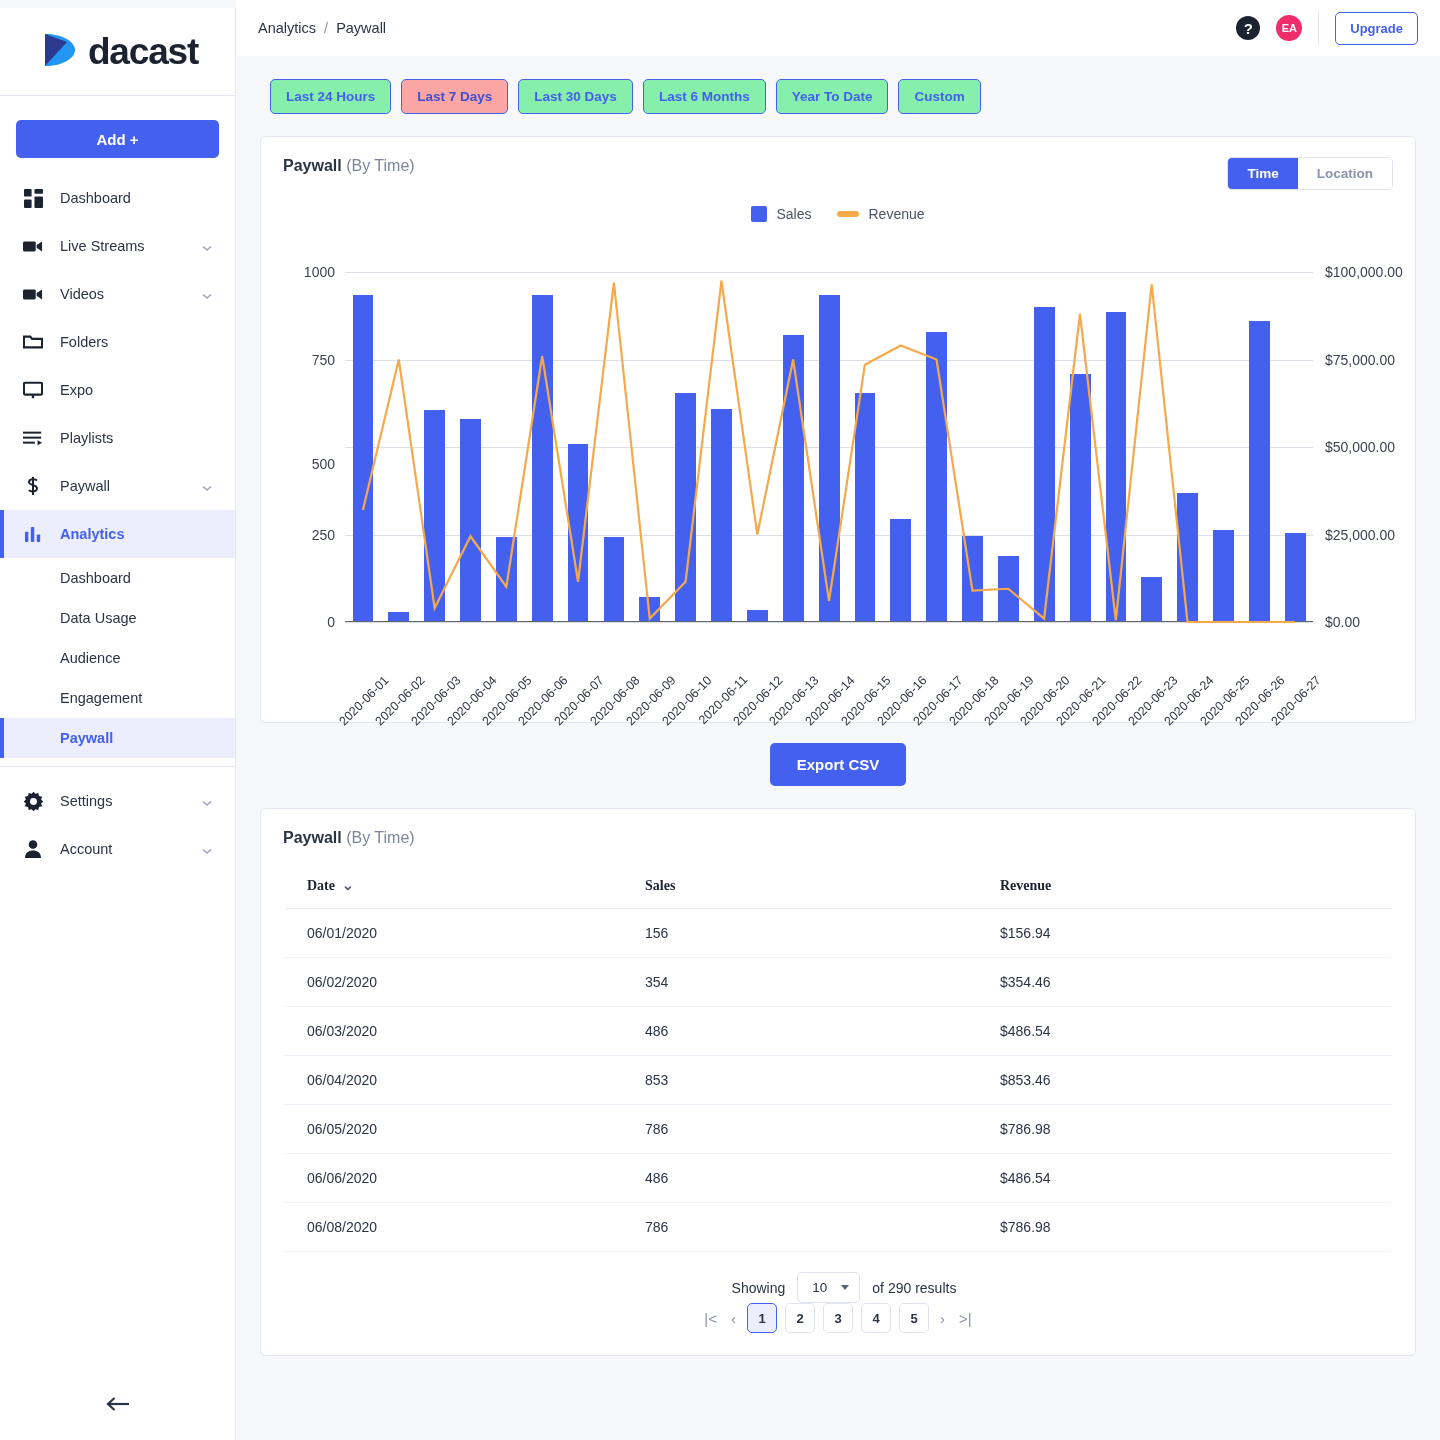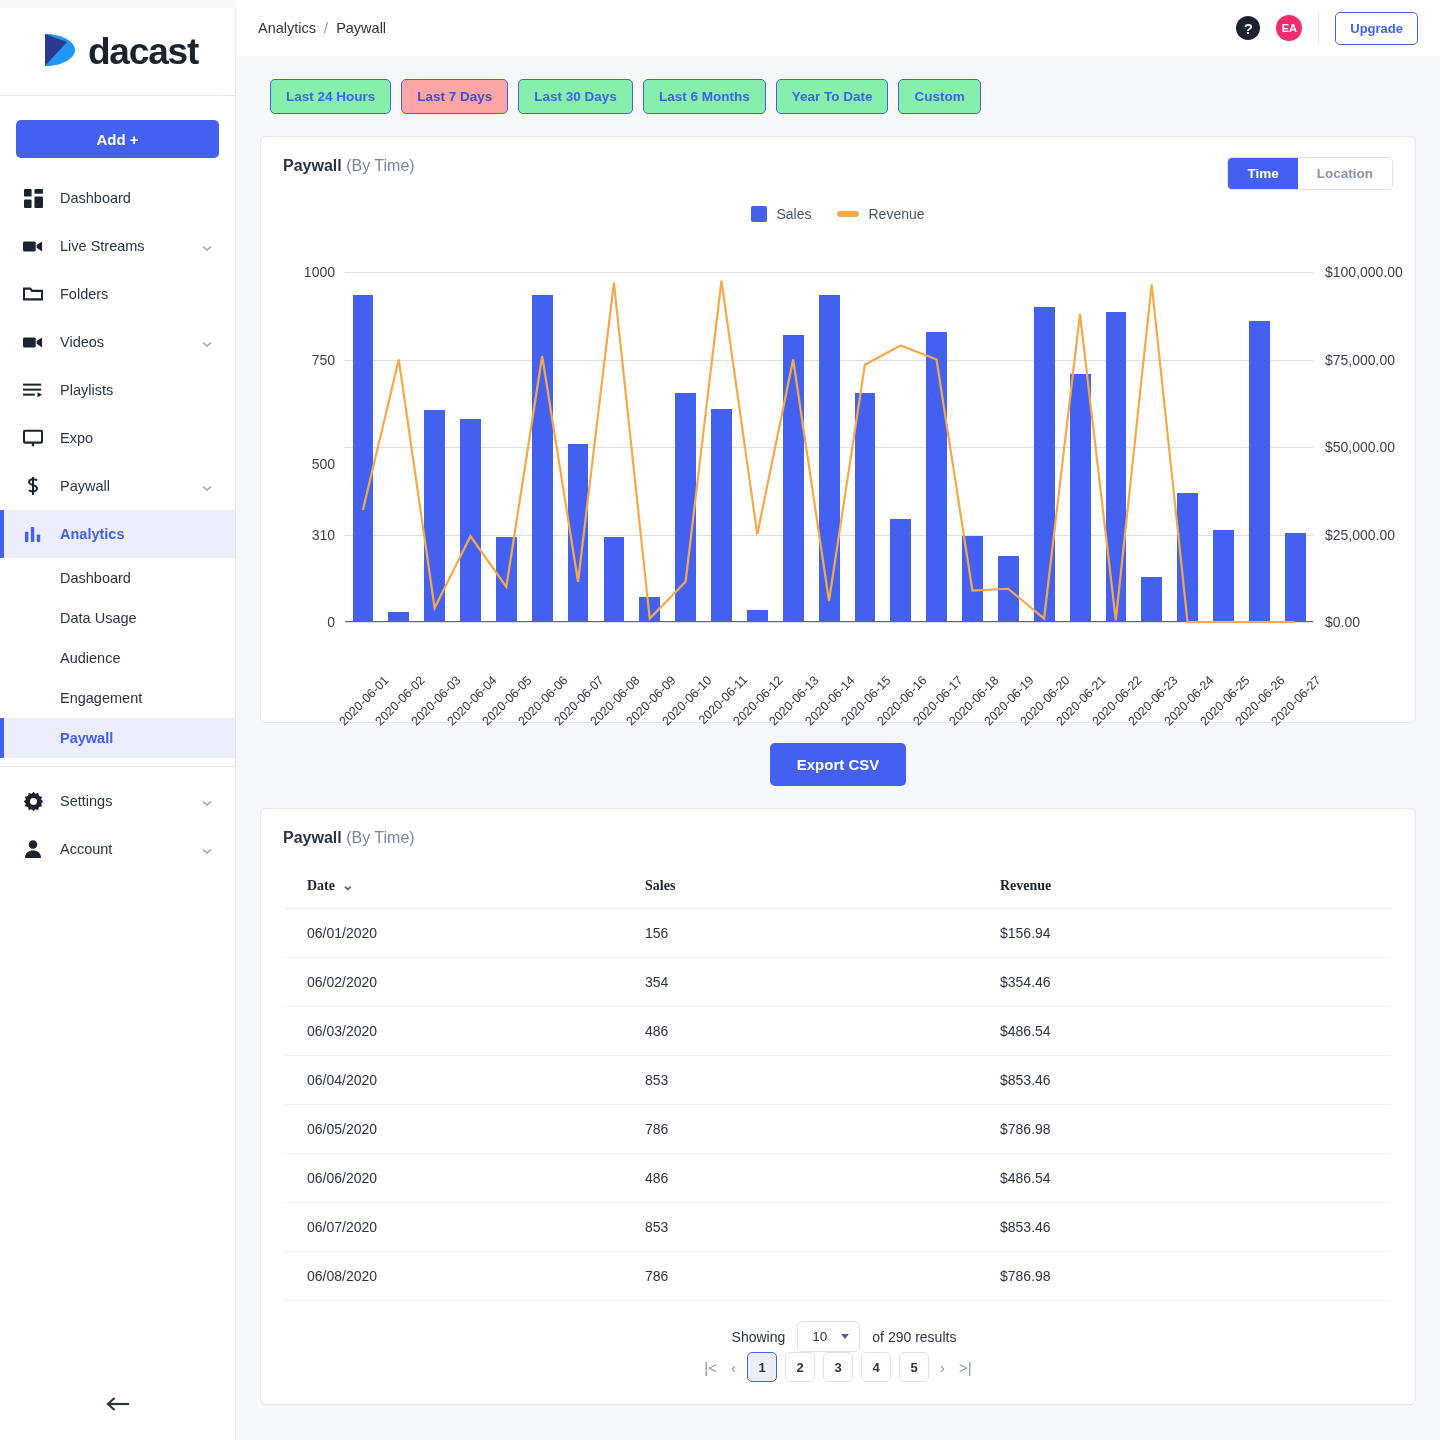--- a/index.html
+++ b/index.html
@@ -216,62 +216,62 @@
         <span class="label">Live Streams</span>
         <span class="chev">
           <svg width="12" height="12" viewBox="0 0 12 12" fill="none" stroke="currentColor" stroke-width="1.6">
               <path d="M2 4.5 L6 8 L10 4.5"></path>
             </svg>
         </span>
       </div>
 
       <div class="nav-item">
         <span class="nav-icon">
-          <svg width="20" height="20" viewBox="0 0 22 20" fill="none" stroke="currentColor" stroke-width="2.4">
-            <path d="M1 16 L1 4 L8 4 L10 6.5 L21 6.5 L21 16 Z"></path>
-          </svg>
-        </span>
-        <span class="label">Folders</span>
-      </div>
-
-      <div class="nav-item">
-        <span class="nav-icon">
           <svg width="20" height="20" viewBox="0 0 22 20" fill="currentColor">
             <rect x="0" y="5" width="14" height="11" rx="1.5"></rect>
               <path d="M15 9 L21 5 L21 16 L15 12 Z"></path>
           </svg>
         </span>
         <span class="label">Videos</span>
         <span class="chev">
           <svg width="12" height="12" viewBox="0 0 12 12" fill="none" stroke="currentColor" stroke-width="1.6">
               <path d="M2 4.5 L6 8 L10 4.5"></path>
             </svg>
         </span>
       </div>
 
       <div class="nav-item">
         <span class="nav-icon">
+          <svg width="20" height="20" viewBox="0 0 22 20" fill="none" stroke="currentColor" stroke-width="2.4">
+            <path d="M1 16 L1 4 L8 4 L10 6.5 L21 6.5 L21 16 Z"></path>
+          </svg>
+        </span>
+        <span class="label">Folders</span>
+      </div>
+
+      <div class="nav-item">
+        <span class="nav-icon">
+          <svg width="20" height="20" viewBox="0 0 22 20" fill="none" stroke="currentColor" stroke-width="2.4">
+            <rect x="1" y="2" width="20" height="13" rx="1.5"></rect>
+              <path d="M11 15 L11 19" stroke-width="2.6"></path>
+          </svg>
+        </span>
+        <span class="label">Expo</span>
+      </div>
+
+      <div class="nav-item">
+        <span class="nav-icon">
           <svg width="20" height="18" viewBox="0 0 22 18" fill="currentColor">
             <rect x="0" y="2" width="20" height="2.2"></rect>
               <rect x="0" y="7.5" width="20" height="2.2"></rect>
             <rect x="0" y="13" width="13" height="2.2"></rect>
               <path d="M16 11.5 L21 14.2 L16 17 Z"></path>
           </svg>
         </span>
         <span class="label">Playlists</span>
-      </div>
-
-      <div class="nav-item">
-        <span class="nav-icon">
-          <svg width="20" height="20" viewBox="0 0 22 20" fill="none" stroke="currentColor" stroke-width="2.4">
-            <rect x="1" y="2" width="20" height="13" rx="1.5"></rect>
-              <path d="M11 15 L11 19" stroke-width="2.6"></path>
-          </svg>
-        </span>
-        <span class="label">Expo</span>
       </div>
 
       <div class="nav-item">
         <span class="nav-icon">
           <svg width="20" height="20" viewBox="0 0 20 20" fill="none" stroke="currentColor" stroke-width="2">
             <path d="M14 4.5 C12.5 2.8 6.5 2.3 6 6 C5.5 9.7 14.5 8.3 14 12.5 C13.6 16.3 7.5 16.2 6 14"></path>
             <path d="M10 1 L10 19" stroke-width="2"></path>
           </svg>
         </span>
         <span class="label">Paywall</span>
@@ -392,21 +392,21 @@
             <span>Revenue</span>
           </div>
         </div>
 
         <div class="chart-box">
           <div class="plot" id="plot">
               <div class="gridline" style="top: 350px;"></div>
               <div class="ytick-l" style="top: 350px;">0</div>
               <div class="ytick-r" style="top: 350px;">$0.00</div>
               <div class="gridline" style="top: 262.5px;"></div>
-              <div class="ytick-l" style="top: 262.5px;">310</div>
+              <div class="ytick-l" style="top: 262.5px;">250</div>
               <div class="ytick-r" style="top: 262.5px;">$25,000.00</div>
               <div class="gridline" style="top: 175px;"></div>
               <div class="ytick-l" style="top: 192px;">500</div>
               <div class="ytick-r" style="top: 175px;">$50,000.00</div>
               <div class="gridline" style="top: 87.5px;"></div>
               <div class="ytick-l" style="top: 87.5px;">750</div>
               <div class="ytick-r" style="top: 87.5px;">$75,000.00</div>
               <div class="gridline" style="top: 0px;"></div>
               <div class="ytick-l" style="top: 0px;">1000</div>
               <div class="ytick-r" style="top: 0px;">$100,000.00</div>
@@ -632,25 +632,20 @@
                   <td class="c1">06/05/2020</td>
                   <td class="c2">786</td>
                   <td>$786.98</td>
                 </tr>
                 <tr>
                   <td class="c1">06/06/2020</td>
                   <td class="c2">486</td>
                   <td>$486.54</td>
                 </tr>
                 <tr>
-                  <td class="c1">06/07/2020</td>
-                  <td class="c2">853</td>
-                  <td>$853.46</td>
-                </tr>
-                <tr>
                   <td class="c1">06/08/2020</td>
                   <td class="c2">786</td>
                   <td>$786.98</td>
                 </tr>
               </tbody>
           </table>
         </div>
 
         <div class="tfoot">
           <div class="showing">

